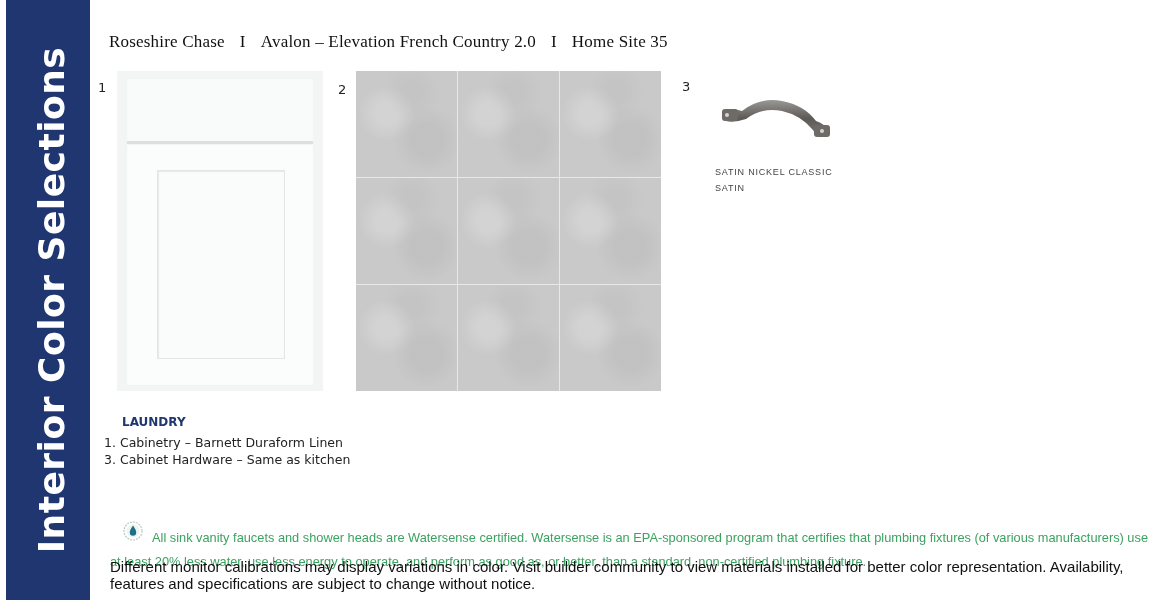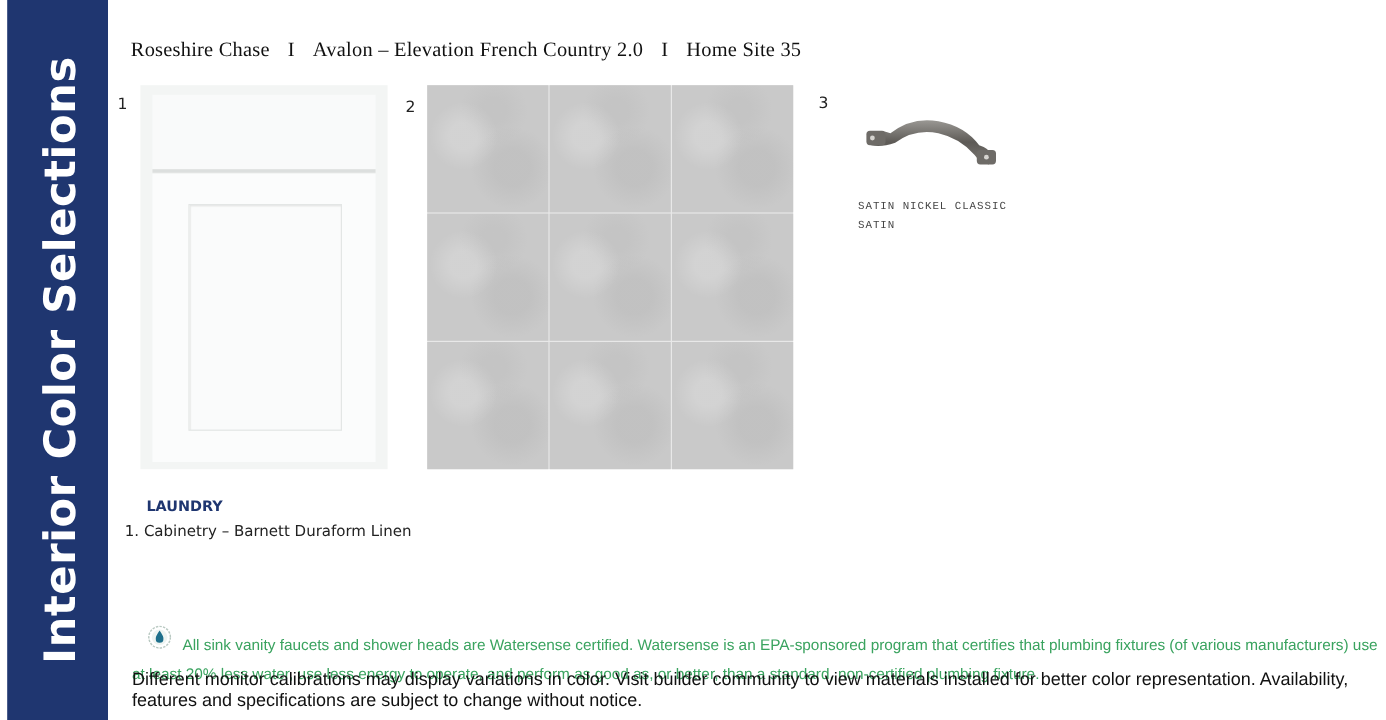--- a/index.html
+++ b/index.html
@@ -62,21 +62,21 @@
     background:
       radial-gradient(circle at 30% 40%, rgba(255,255,255,0.18) 0 12%, transparent 30%),
       radial-gradient(circle at 70% 65%, rgba(150,150,150,0.15) 0 15%, transparent 35%),
       radial-gradient(circle at 55% 20%, rgba(160,160,160,0.12) 0 10%, transparent 28%),
       #c9c9c9;
   }
   
   .pull-icon { position: absolute; left: 720px; top: 95px; width: 115px; height: 50px; }
   .pull-caption {
     position: absolute; left: 715px; top: 164px; width: 130px;
-    font-family: Liberation Mono, monospace;
+    font-family: Liberation Sans, sans-serif;
     font-size: 9px; letter-spacing: 0.8px; line-height: 16px; color: #444;
   }
   
   .section-title {
     position: absolute; left: 122px; top: 415px;
     font-weight: bold; font-size: 12px; color: #1f3670;
     font-family: "DejaVu Sans", sans-serif;
   }
   .items {
     position: absolute; left: 104px; top: 435px; margin: 0; padding: 0; list-style: none;
@@ -144,20 +144,21 @@
   <circle cx="102" cy="36" r="2" fill="#d6d4d0"></circle>
 </svg>
 <div class="pull-caption">
   <div>SATIN NICKEL CLASSIC</div>
   <div>SATIN</div>
 </div>
 
 <div class="section-title">LAUNDRY</div>
 <ul class="items">
   <li>1.  Cabinetry – Barnett Duraform Linen</li>
+  <li>3.  Cabinet Hardware – Same as kitchen</li>
 </ul>
 
 <svg class="watersense-icon" viewBox="0 0 20 20">
   <circle cx="10" cy="10" r="9" fill="#ffffff" stroke="#b9c9c2" stroke-width="1.2" stroke-dasharray="2 1"></circle>
   <circle cx="10" cy="10" r="6.5" fill="#eef4f1"></circle>
   <path d="M10 4.5 Q13.5 9.5 13.2 11.5 A3.2 3.2 0 0 1 6.8 11.5 Q6.5 9.5 10 4.5 Z" fill="#1f6f8b"></path>
 </svg>
 <div class="footer-green">All sink vanity faucets and shower heads are Watersense certified. Watersense is an EPA-sponsored program that certifies that plumbing fixtures (of various manufacturers) use at least 20% less water, use less energy to operate, and perform as good as, or better, than a standard, non-certified plumbing fixture.</div>
 <div class="footer-black">Different monitor calibrations may display variations in color.  Visit builder community to view materials installed for better color representation.  Availability, features and specifications are subject to change without notice.</div>
 

